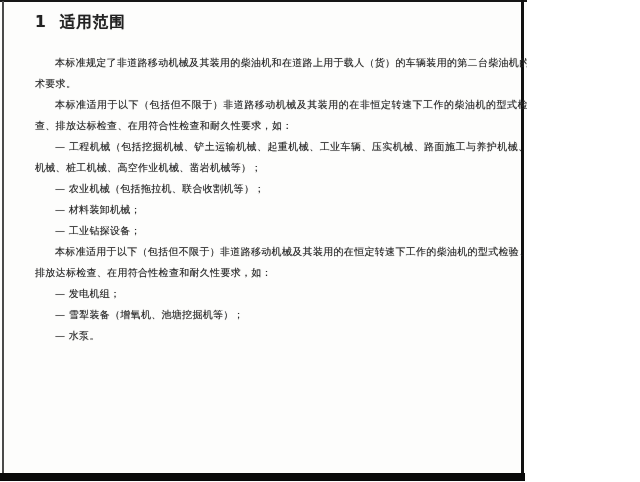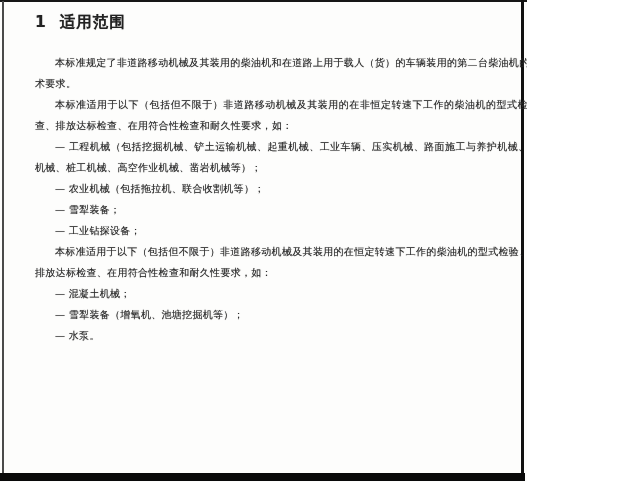--- a/index.html
+++ b/index.html
@@ -75,22 +75,22 @@
   <div class="content">
     <div class="heading">
       <span class="sec-no">1</span><span>适用范围</span>
     </div>
 
     <div class="body-text">
       <p>本标准规定了非道路移动机械及其装用的柴油机和在道路上用于载人（货）的车辆装用的第二台柴油机的污染物排放控制技术要求。</p>
       <p>本标准适用于以下（包括但不限于）非道路移动机械及其装用的在非恒定转速下工作的柴油机的型式检验、生产一致性检查、排放达标检查、在用符合性检查和耐久性要求，如：</p>
       <p>— 工程机械（包括挖掘机械、铲土运输机械、起重机械、工业车辆、压实机械、路面施工与养护机械、混凝土机械、掘进机械、桩工机械、高空作业机械、凿岩机械等）；</p>
       <p>— 农业机械（包括拖拉机、联合收割机等）；</p>
-      <p>— 雪犁装备；</p>
+      <p>— 材料装卸机械；</p>
       <p>— 工业钻探设备；</p>
       <p>本标准适用于以下（包括但不限于）非道路移动机械及其装用的在恒定转速下工作的柴油机的型式检验、生产一致性检查、排放达标检查、在用符合性检查和耐久性要求，如：</p>
-      <p>— 混凝土机械；</p>
+      <p>— 发电机组；</p>
       <p>— 雪犁装备（增氧机、池塘挖掘机等）；</p>
       <p>— 水泵。</p>
 
     </div>
   </div>
 </div>
 
 </body></html>

